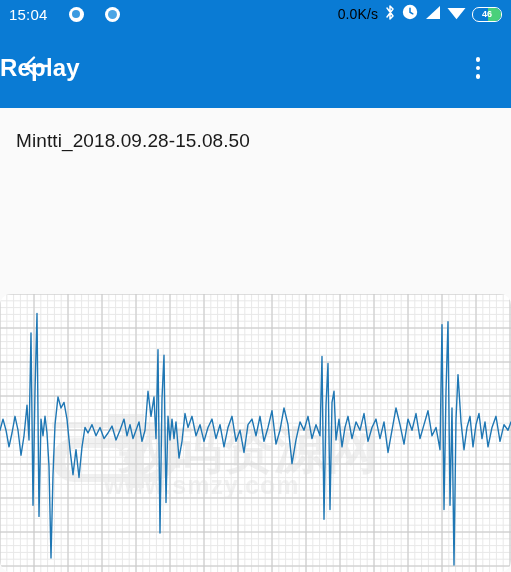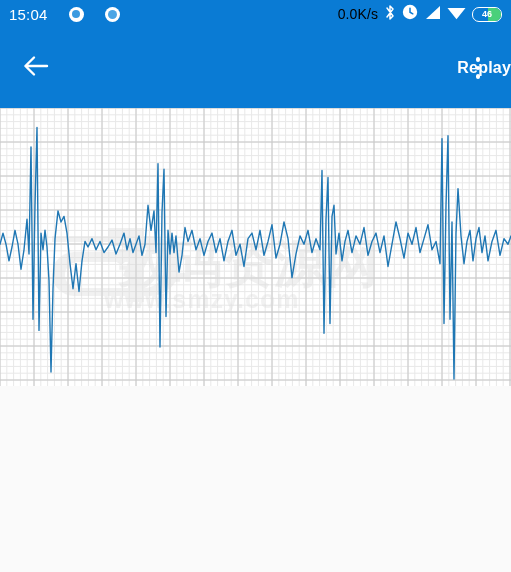--- a/index.html
+++ b/index.html
@@ -128,22 +128,22 @@
     display: flex;
     align-items: center;
     justify-content: center;
     cursor: pointer;
     flex: 0 0 auto;
   }
   .appbar-title {
     position: absolute;
     left: 0;
     right: 0;
-    text-align: right;
-    font-size: 16px;
+    text-align: left;
+    font-size: 24px;
     font-weight: bold;
     color: #ffffff;
     letter-spacing: 0.2px;
     pointer-events: none;
   }
   .appbar-menu {
     margin-left: auto;
     width: 34px;
     height: 42px;
     display: flex;
@@ -176,20 +176,21 @@
     letter-spacing: 0.1px;
   }
 
   
   .ecg-wrap {
     position: relative;
     width: 511px;
     height: 278px;
     background: #ffffff;
     overflow: hidden;
+    border-radius: 11px;
   }
   .ecg-grid, .ecg-trace, .ecg-watermark {
     position: absolute;
     left: 0;
     top: 0;
   }
   .ecg-watermark {
     pointer-events: none;
   }
 </style>
@@ -251,20 +252,23 @@
 
     <div class="appbar-title">Replay</div>
 
     <div class="appbar-menu">
       <i></i>
       <i></i>
       <i></i>
     </div>
   </div>
 
+  <div class="record-area">
+    <div class="record-name">Mintti_2018.09.28-15.08.50</div>
+  </div>
 
   <div class="ecg-wrap">
     <svg class="ecg-grid" width="511" height="278">
         <line x1="0" y1="0" x2="0" y2="278" stroke="#e8e8e8" stroke-width="1"></line>
         <line x1="6.8" y1="0" x2="6.8" y2="278" stroke="#e8e8e8" stroke-width="1"></line>
         <line x1="13.6" y1="0" x2="13.6" y2="278" stroke="#e8e8e8" stroke-width="1"></line>
         <line x1="20.4" y1="0" x2="20.4" y2="278" stroke="#e8e8e8" stroke-width="1"></line>
         <line x1="27.2" y1="0" x2="27.2" y2="278" stroke="#e8e8e8" stroke-width="1"></line>
         <line x1="34" y1="0" x2="34" y2="278" stroke="#e8e8e8" stroke-width="1"></line>
         <line x1="40.8" y1="0" x2="40.8" y2="278" stroke="#e8e8e8" stroke-width="1"></line>

